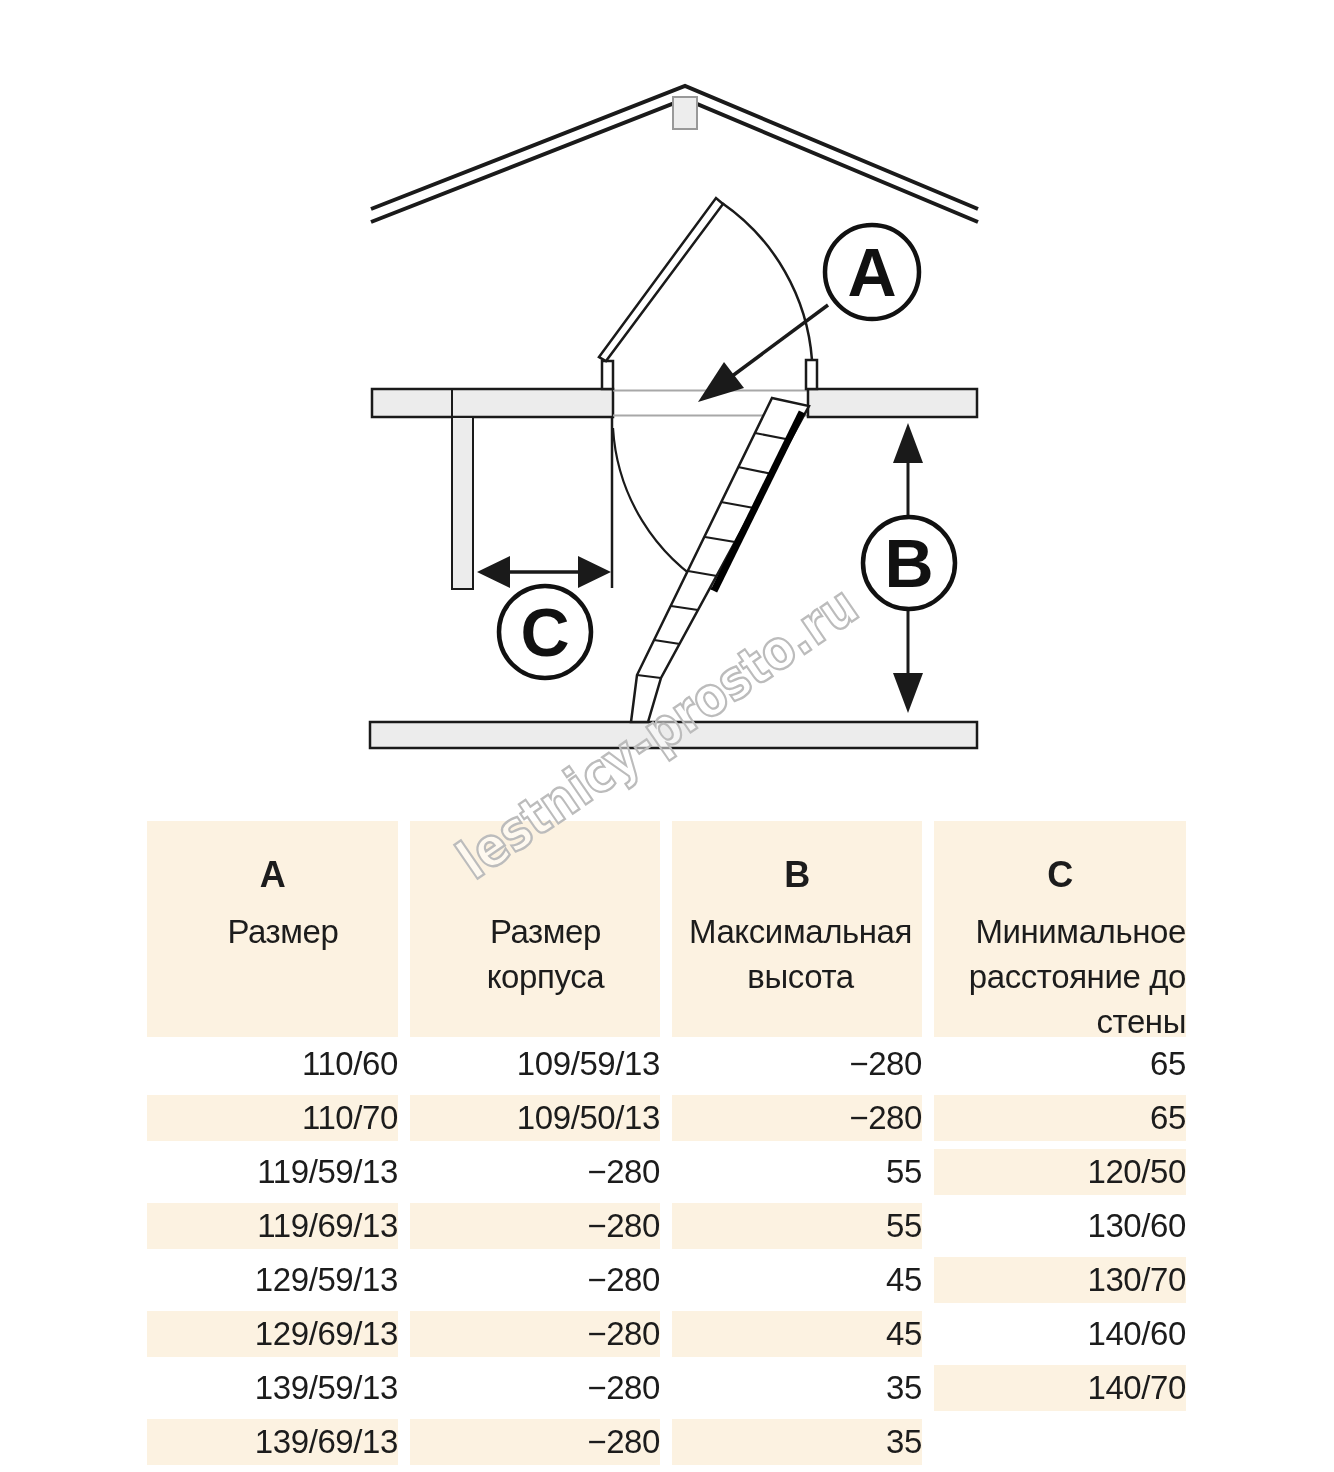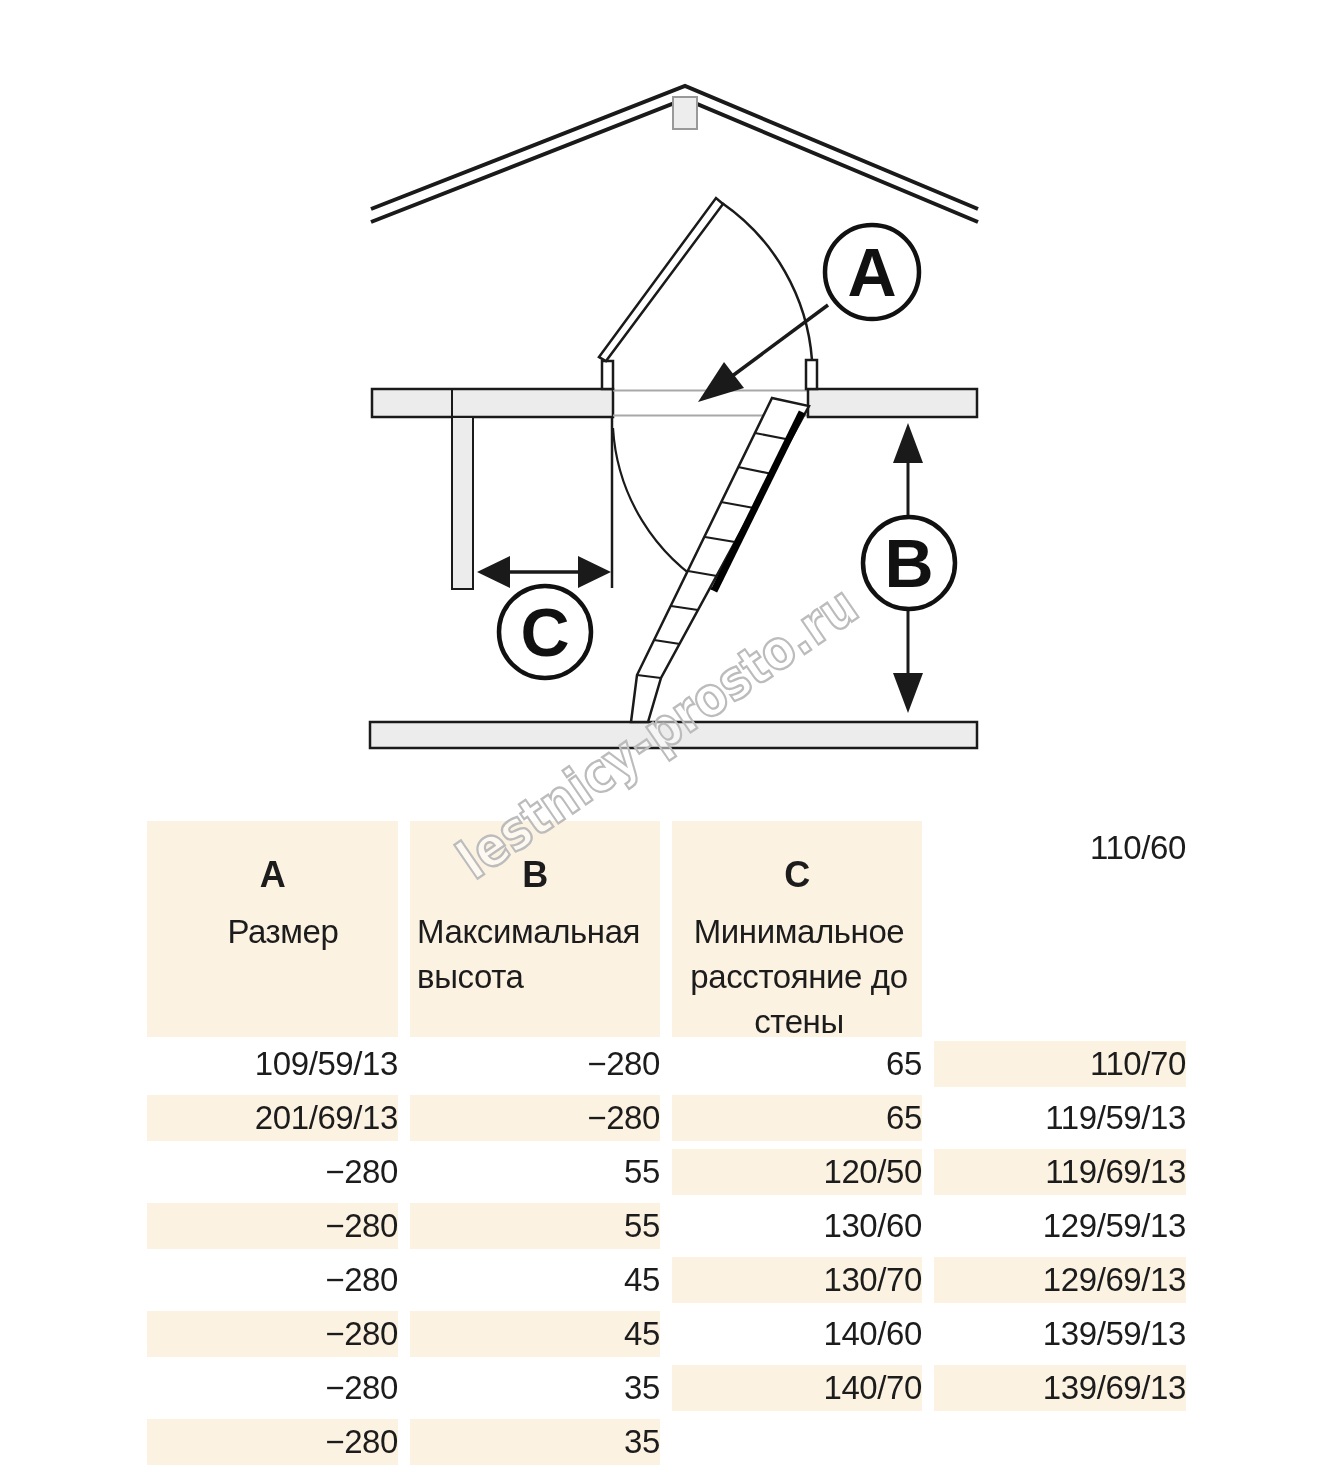--- a/index.html
+++ b/index.html
@@ -10,22 +10,22 @@
 
   
   .spec-table{position:absolute;left:147px;top:821px;width:1039px;z-index:1;
               display:grid;grid-template-columns:251px 250px 250px 252px;
               grid-column-gap:12px;column-gap:12px;}
   .hcell{height:216px;background:#fcf2e1;overflow:visible;}
   .hletter{margin-top:32px;height:44px;line-height:44px;text-align:center;
            font-size:36px;font-weight:bold;letter-spacing:-0.3px;}
   .htitle{margin-top:12px;font-size:33px;line-height:45px;letter-spacing:-0.4px;}
   .htitle.center{text-align:center;margin-left:21px;}
-  .htitle.left{text-align:left;padding-left:7px;}
-  .htitle.left-wide{text-align:center;padding-left:4px;}
+  .htitle.left{text-align:center;padding-left:7px;}
+  .htitle.left-wide{text-align:right;padding-left:4px;}
   .dcell{height:54px;line-height:54px;text-align:right;font-size:33px;letter-spacing:-0.4px;}
   .striped{background:linear-gradient(#fcf2e1,#fcf2e1) center / 100% 46px no-repeat;padding-left:29px;}
 </style>
 </head>
 <body>
 
 <div class="stage">
 
   <svg class="diagram-svg" width="1334" height="810" viewBox="0 0 1334 810">
 
@@ -102,35 +102,39 @@
     </g>
   </svg>
 
   <div class="spec-table">
 
     <div class="hcell">
       <div class="hletter">A</div>
       <div class="htitle center">Размер</div>
     </div>
     <div class="hcell">
+      <div class="hletter"></div>
+      <div class="htitle center">Размер корпуса</div>
+    </div>
+    <div class="hcell">
       <div class="hletter">B</div>
       <div class="htitle left">Максимальная высота</div>
     </div>
     <div class="hcell">
       <div class="hletter">C</div>
       <div class="htitle left-wide">Минимальное расстояние до стены</div>
     </div>
 
     <div class="dcell">110/60</div>
     <div class="dcell">109/59/13</div>
     <div class="dcell">−280</div>
     <div class="dcell">65</div>
 
     <div class="dcell striped">110/70</div>
-    <div class="dcell striped">201/69/13</div>
+    <div class="dcell striped">109/50/13</div>
     <div class="dcell striped">−280</div>
     <div class="dcell striped">65</div>
 
     <div class="dcell">119/59/13</div>
     <div class="dcell">−280</div>
     <div class="dcell">55</div>
 
     <div class="dcell striped">120/50</div>
     <div class="dcell striped">119/69/13</div>
     <div class="dcell striped">−280</div>

